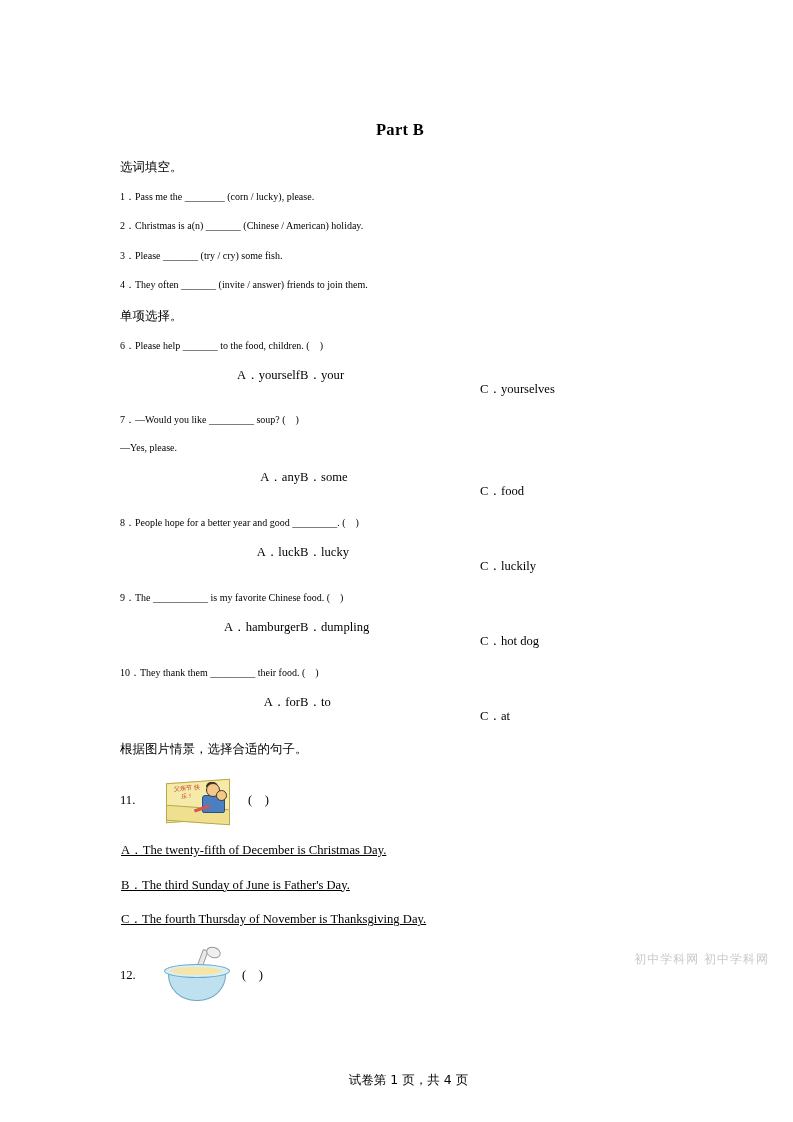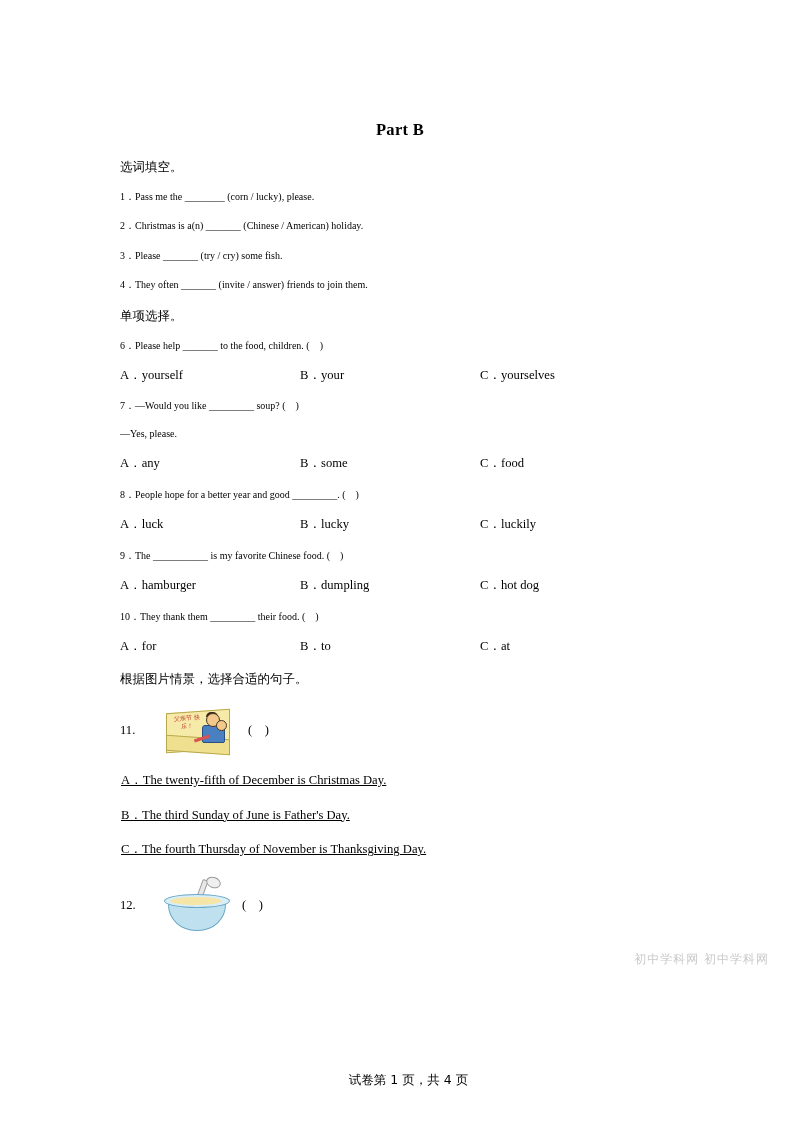--- a/index.html
+++ b/index.html
@@ -55,23 +55,23 @@
   .opts {
     display: flex;
     font-size: 12.6px;
     margin: 0 0 14px 0;
     font-family: "Liberation Serif", serif;
     line-height: 1.5;
   }
   .opt {
     box-sizing: border-box;
   }
-  .opt-a { width: 180px; padding-left: 0px; }
+  .opt-a { width: 180px; padding-left: 0px; text-align: right; }
   .opt-b { width: 180px; }
-  .opt-c { width: 180px; }
+  .opt-c { width: 180px; margin-top: 14px; }
   .pic-row {
     display: flex;
     align-items: center;
     margin: 18px 0 16px 0;
     font-size: 12.6px;
   }
   .pic-num {
     width: 30px;
     flex: 0 0 auto;
   }

